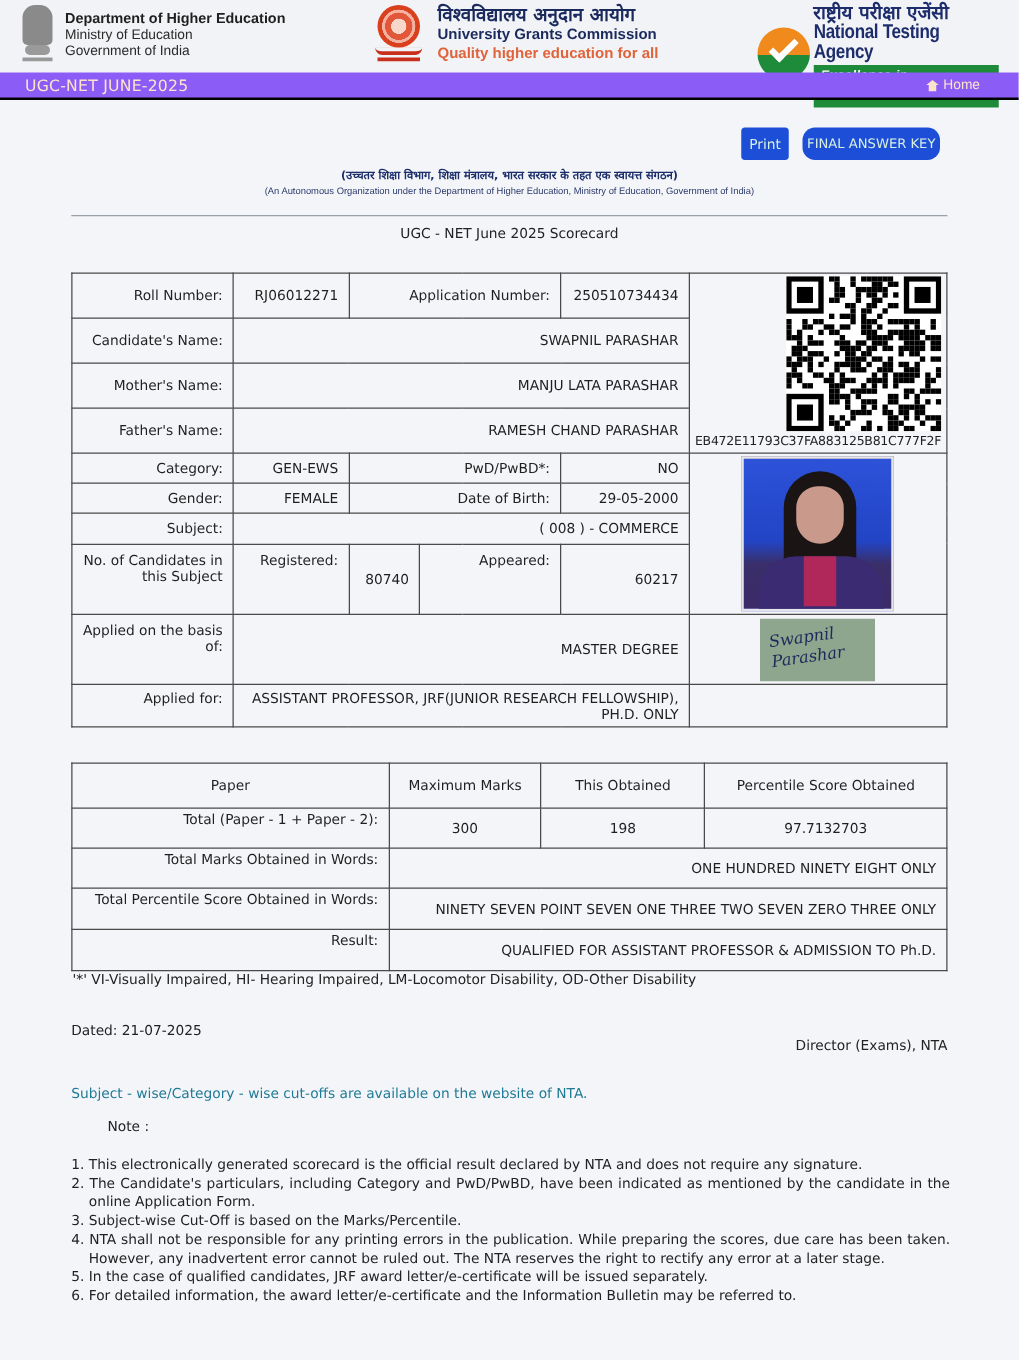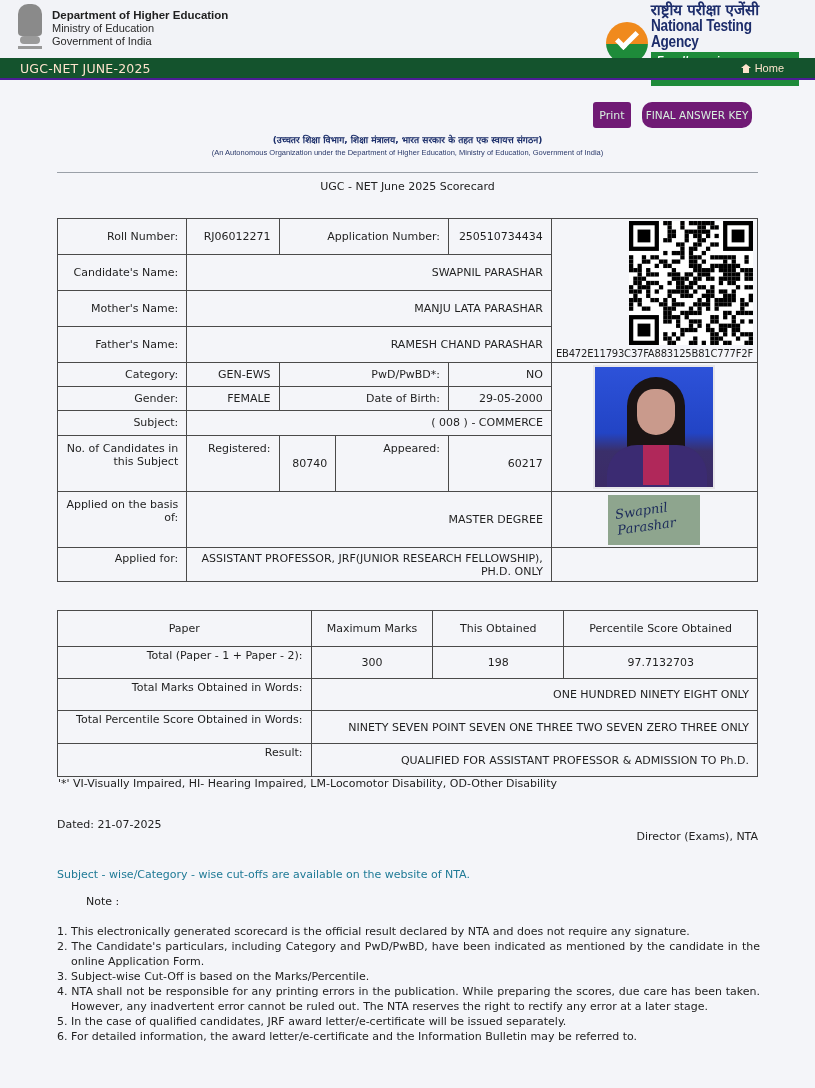--- a/index.html
+++ b/index.html
@@ -29,29 +29,29 @@
 
   .logo-right { position: absolute; left: 606px; top: 2px; display: flex; align-items: center; }
   .nta-mark { width: 44px; height: 44px; position: relative; }
   .nta-mark .circle { position: absolute; left: 0; top: 0; width: 42px; height: 42px; border-radius: 50%; background: linear-gradient(180deg, #f08a1d 0 52%, #1e8b3a 53% 100%); }
   .nta-mark .tick { position: absolute; left: 10px; top: 10px; width: 22px; height: 12px; border-left: 5px solid #fff; border-bottom: 5px solid #fff; transform: rotate(-45deg); }
   .nta-text { margin-left: 4px; line-height: 16px; }
   .nta-text .hi { font-size: 15px; font-weight: bold; color: #1d2d6b; }
   .nta-text .en { font-size: 16px; font-weight: bold; color: #1d2d6b; font-family: "Liberation Sans", sans-serif; letter-spacing: -0.3px; transform: scaleX(0.85); transform-origin: left; display: inline-block; }
   .nta-text .tag { margin-top: 2px; background: #1e8b3a; color: #fff; font-size: 10px; font-style: italic; font-weight: bold; padding: 1px 6px; width: 148px; font-family: "Liberation Sans", sans-serif; letter-spacing: 0.5px; }
 
-  .navbar { position: absolute; left: 0; top: 58px; width: 815px; height: 22px; background: #14532d; border-bottom: 2px solid #4c1d95; }
+  .navbar { position: absolute; left: 0; top: 58px; width: 815px; height: 22px; background: #8b5cf6; border-bottom: 2px solid #000000; }
   .navbar .title { position: absolute; left: 20px; top: 3px; font-size: 12.5px; color: #fde3cc; font-family: "DejaVu Sans", sans-serif; letter-spacing: 0.2px; }
   .navbar .home { position: absolute; right: 31px; top: 4px; font-size: 11px; color: #fde3cc; display: flex; align-items: center; gap: 4px; font-family: "Liberation Sans", sans-serif; }
   .home-icon { width: 10px; height: 9px; position: relative; display: inline-block; }
   .home-icon::before { content: ""; position: absolute; left: 0; top: 0; border-left: 5px solid transparent; border-right: 5px solid transparent; border-bottom: 4px solid #fde3cc; }
   .home-icon::after { content: ""; position: absolute; left: 2px; top: 4px; width: 6px; height: 5px; background: #fde3cc; }
 
   
-  .btn { position: absolute; top: 102px; height: 26px; background: #701a75; color: #d8f0df; font-size: 11px; border-radius: 3px; display: flex; align-items: center; justify-content: center; font-family: "DejaVu Sans", sans-serif; }
+  .btn { position: absolute; top: 102px; height: 26px; background: #1d4ed8; color: #d8f0df; font-size: 11px; border-radius: 3px; display: flex; align-items: center; justify-content: center; font-family: "DejaVu Sans", sans-serif; }
   .btn.print { left: 593px; width: 38px; }
   .btn.fak { left: 642px; width: 110px; font-size: 10.5px; border-radius: 10px; }
 
   .subhead-hi { position: absolute; left: 0; width: 815px; top: 133px; text-align: center; font-size: 9px; font-weight: bold; color: #1b2e6a; }
   .subhead-en { position: absolute; left: 0; width: 815px; top: 148px; text-align: center; font-size: 7.5px; color: #2b3a6b; font-family: "Liberation Sans", sans-serif; }
   .hr { position: absolute; left: 57px; top: 172px; width: 701px; height: 1px; background: #9aa0a8; }
   .card-title { position: absolute; left: 0; width: 815px; top: 180px; text-align: center; font-size: 11px; color: #222; }
 
   
   table { border-collapse: collapse; position: absolute; font-size: 11px; color: #1f1f1f; background: #f4f5f9; }
@@ -90,20 +90,32 @@
   <div class="logo-left">
     <div class="emblem">
       <div class="lion"></div>
         <div class="wheel"></div>
         <div class="motto"></div>
     </div>
     <div class="dept-text">
       <div class="l1">Department of Higher Education</div>
       <div class="l2">Ministry of Education</div>
       <div class="l3">Government of India</div>
+    </div>
+  </div>
+  <div class="logo-mid">
+    <div class="ugc-seal">
+      <div class="sun"></div>
+        <div class="book"></div>
+        <div class="tag"></div>
+    </div>
+    <div class="ugc-text">
+      <div class="hi">विश्वविद्यालय अनुदान आयोग</div>
+      <div class="en">University Grants Commission</div>
+      <div class="tag">Quality higher education for all</div>
     </div>
   </div>
   <div class="logo-right">
     <div class="nta-mark">
       <div class="circle"></div>
         <div class="tick"></div>
     </div>
     <div class="nta-text">
       <div class="hi">राष्ट्रीय परीक्षा एजेंसी</div>
       <div class="en">National Testing Agency</div>

